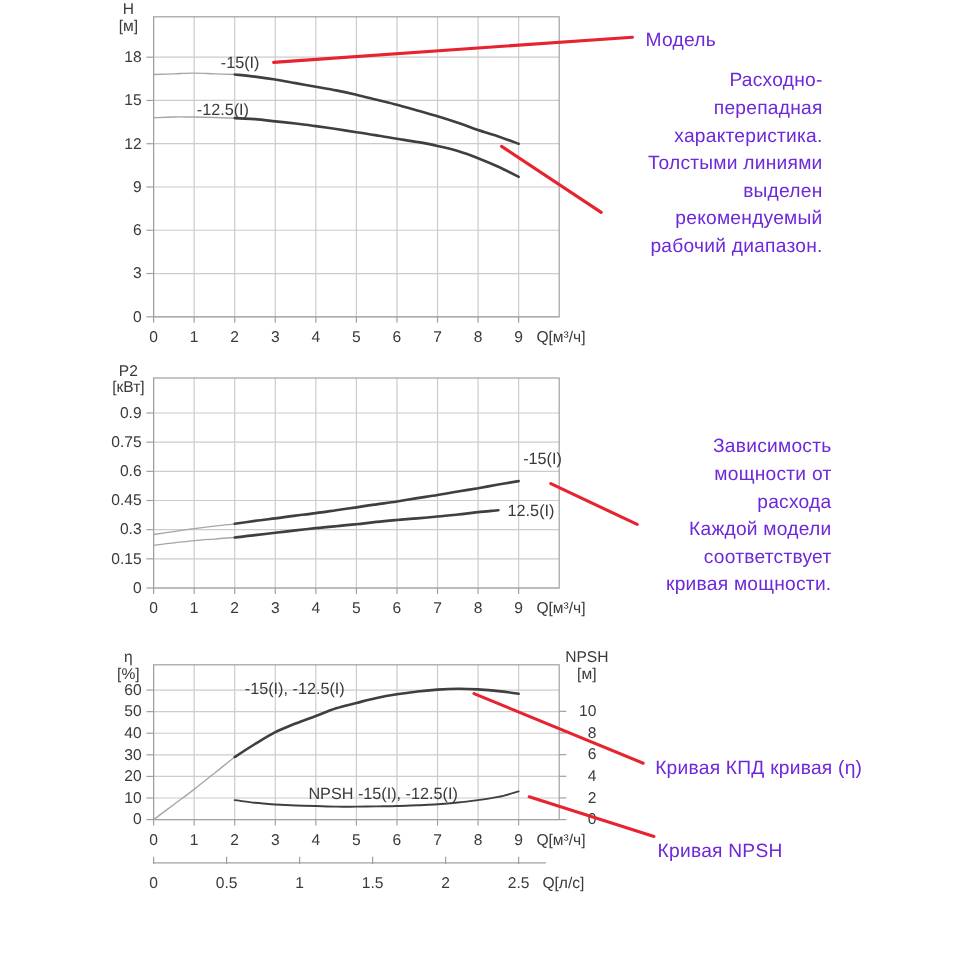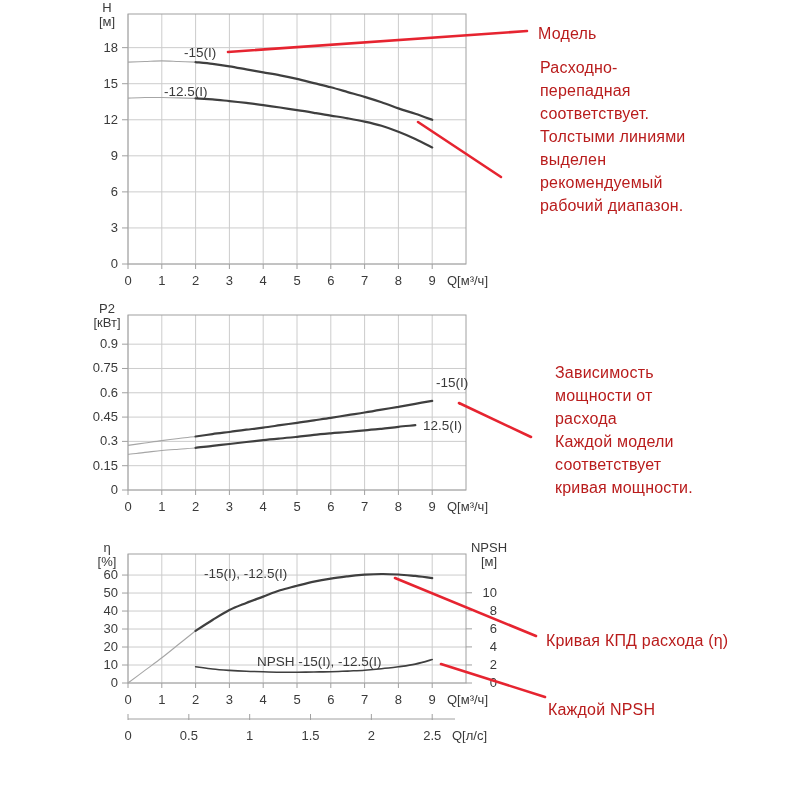--- a/index.html
+++ b/index.html
@@ -1,20 +1,20 @@
 <!DOCTYPE html>
 <html><head>
 <meta charset="utf-8">
 <style>
   html,body{margin:0;padding:0;background:#ffffff;}
   .page{position:relative;width:800px;height:800px;background:#ffffff;overflow:hidden;
         font-family:"Liberation Sans","DejaVu Sans",sans-serif;}
   #figure-svg{position:absolute;left:0;top:0;}
-  .ann{position:absolute;font-size:16px;line-height:23px;color:#b91c1c;
-       white-space:pre-line;letter-spacing:.2px;}
+  .ann{position:absolute;font-size:16px;line-height:23px;color:#6d28d9;
+       white-space:pre-line;letter-spacing:.2px;text-align:right;}
 </style>
 </head>
 <body>
 
 <div class="page">
   <svg id="figure-svg" width="800" height="800" viewBox="0 0 800 800">
       <g>
         <g stroke="#cccccc" stroke-width="1">
           <line x1="128" y1="14" x2="128" y2="264"></line>
           <line x1="161.8" y1="14" x2="161.8" y2="264"></line>
@@ -255,26 +255,26 @@
         <line x1="418" y1="122" x2="501" y2="177" stroke="#e62430" stroke-width="2.6" stroke-linecap="round"></line>
         <line x1="459" y1="403" x2="531" y2="437" stroke="#e62430" stroke-width="2.6" stroke-linecap="round"></line>
         <line x1="395" y1="578" x2="536" y2="636" stroke="#e62430" stroke-width="2.6" stroke-linecap="round"></line>
         <line x1="441" y1="664" x2="545" y2="697" stroke="#e62430" stroke-width="2.6" stroke-linecap="round"></line>
       </g>
     </svg>
 
   <div class="ann" style="left: 538px; top: 22px;">Модель</div>
   <div class="ann" style="left: 540px; top: 56px;">Расходно-
 перепадная
-соответствует.
+характеристика.
 Толстыми линиями
 выделен
 рекомендуемый
 рабочий диапазон.</div>
   <div class="ann" style="left: 555px; top: 361px;">Зависимость
 мощности от
 расхода
 Каждой модели
 соответствует
 кривая мощности.</div>
-  <div class="ann" style="left: 546px; top: 629px;">Кривая КПД расхода (η)</div>
-  <div class="ann" style="left: 548px; top: 698px;">Каждой NPSH</div>
+  <div class="ann" style="left: 546px; top: 629px;">Кривая КПД кривая (η)</div>
+  <div class="ann" style="left: 548px; top: 698px;">Кривая NPSH</div>
 </div>
 
 </body></html>

